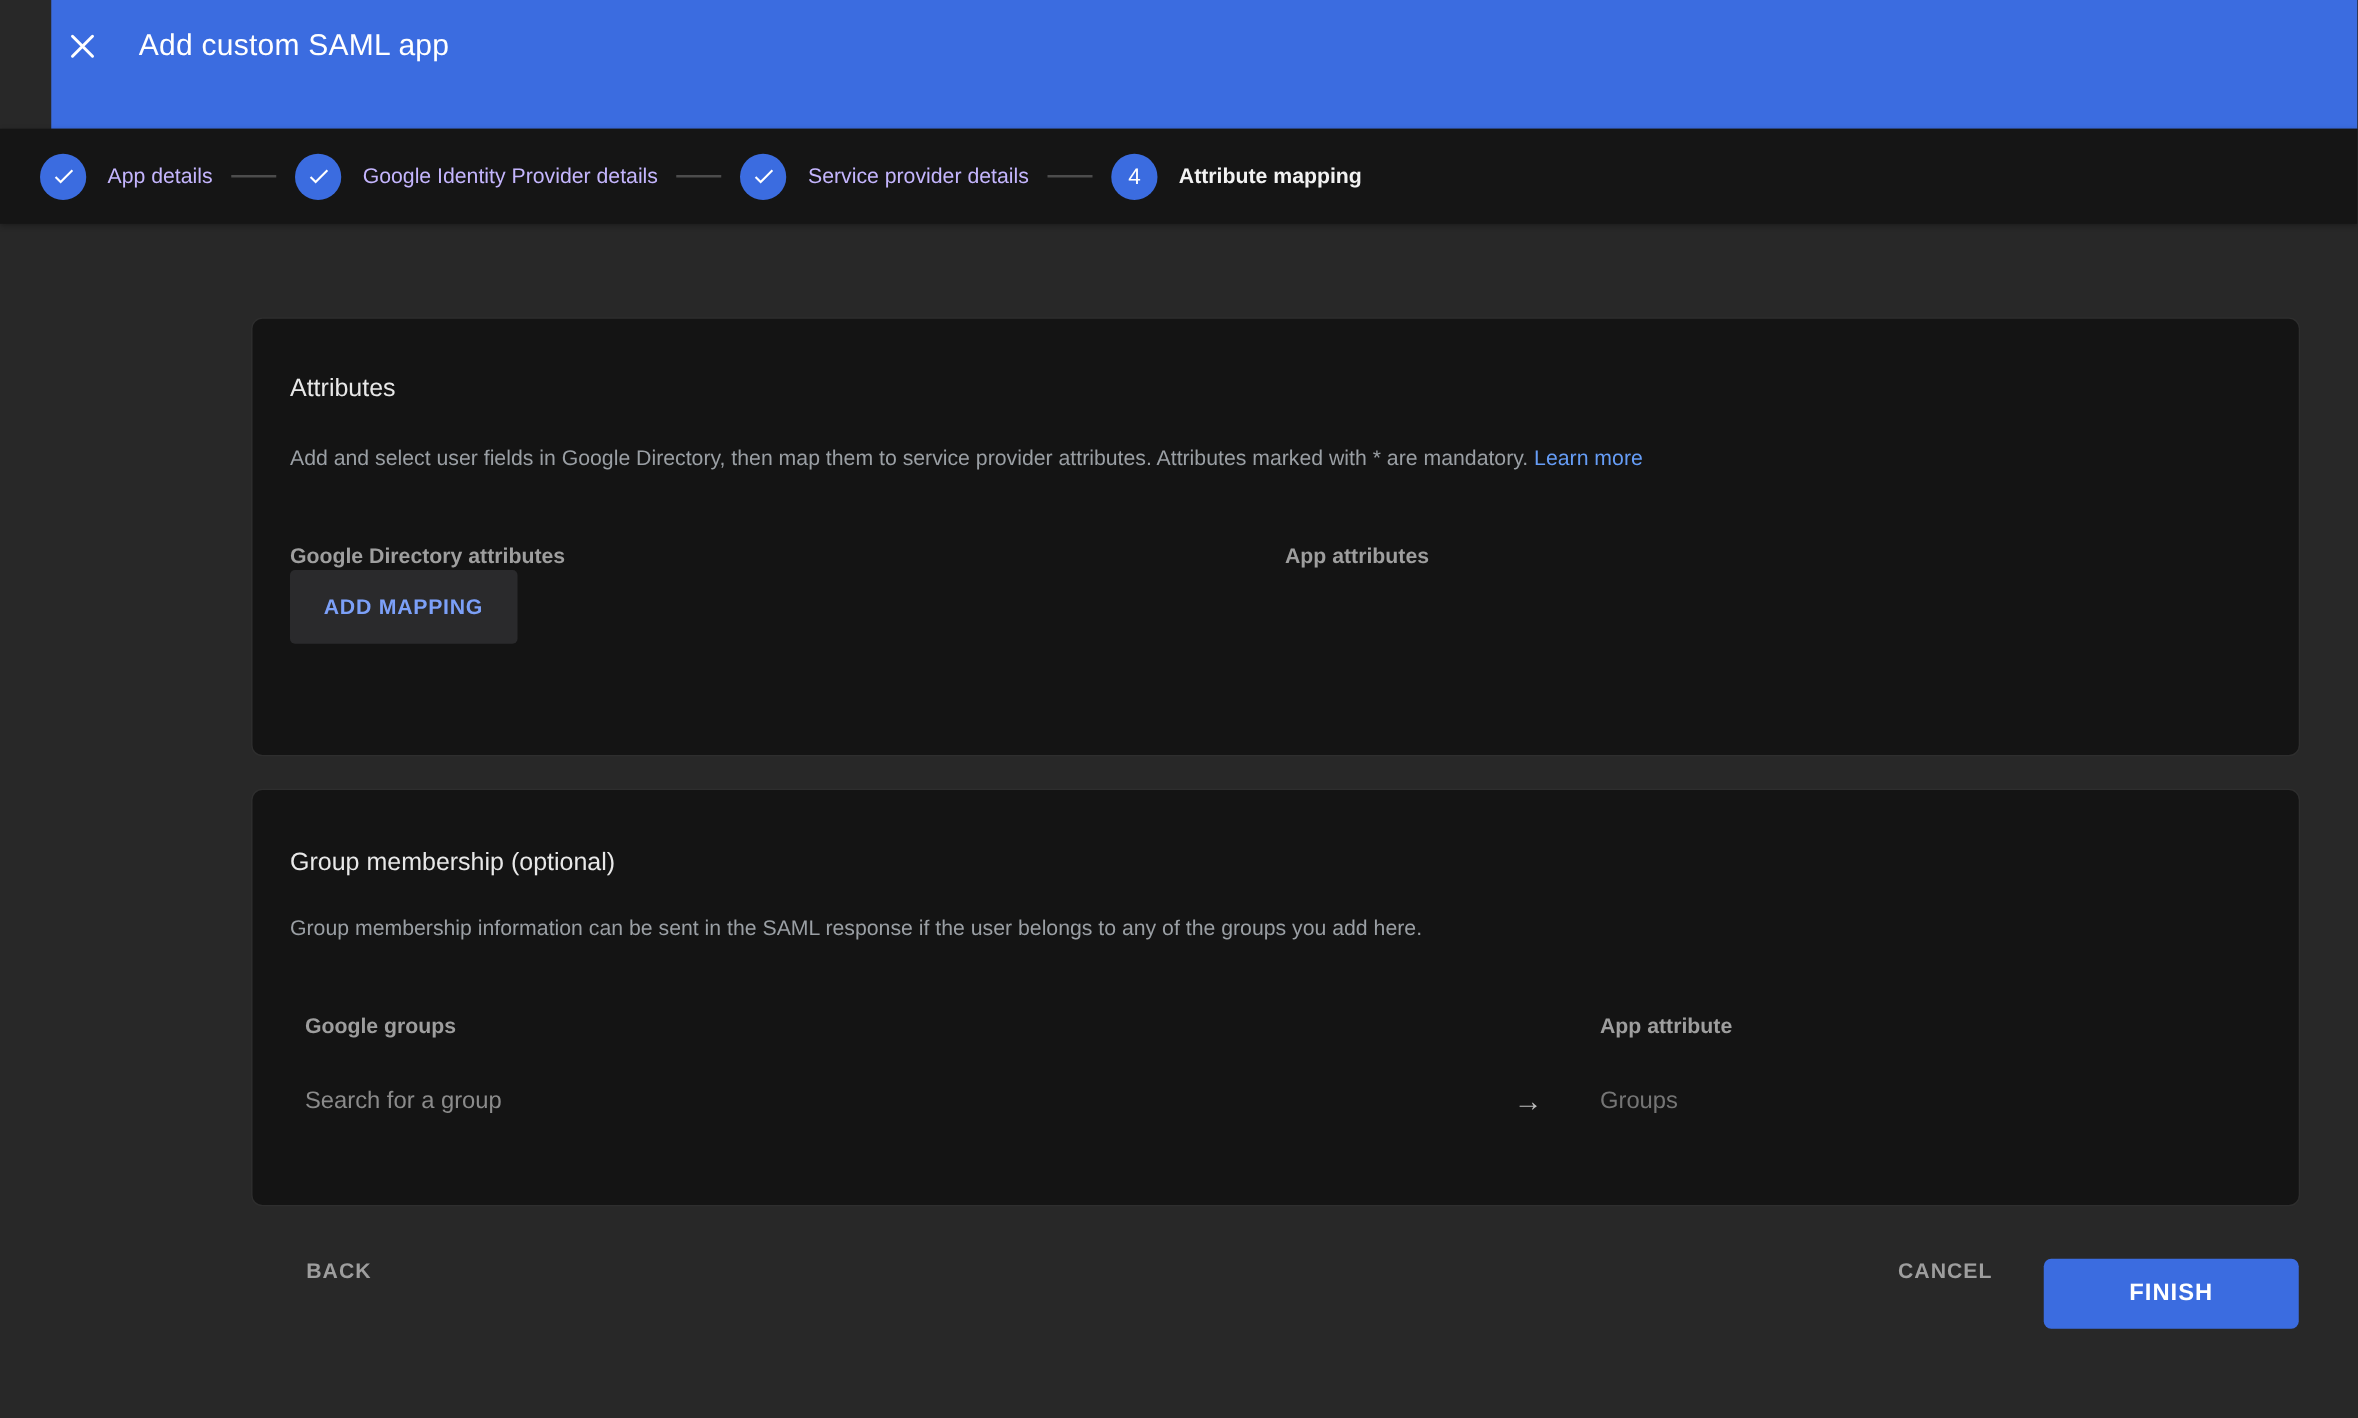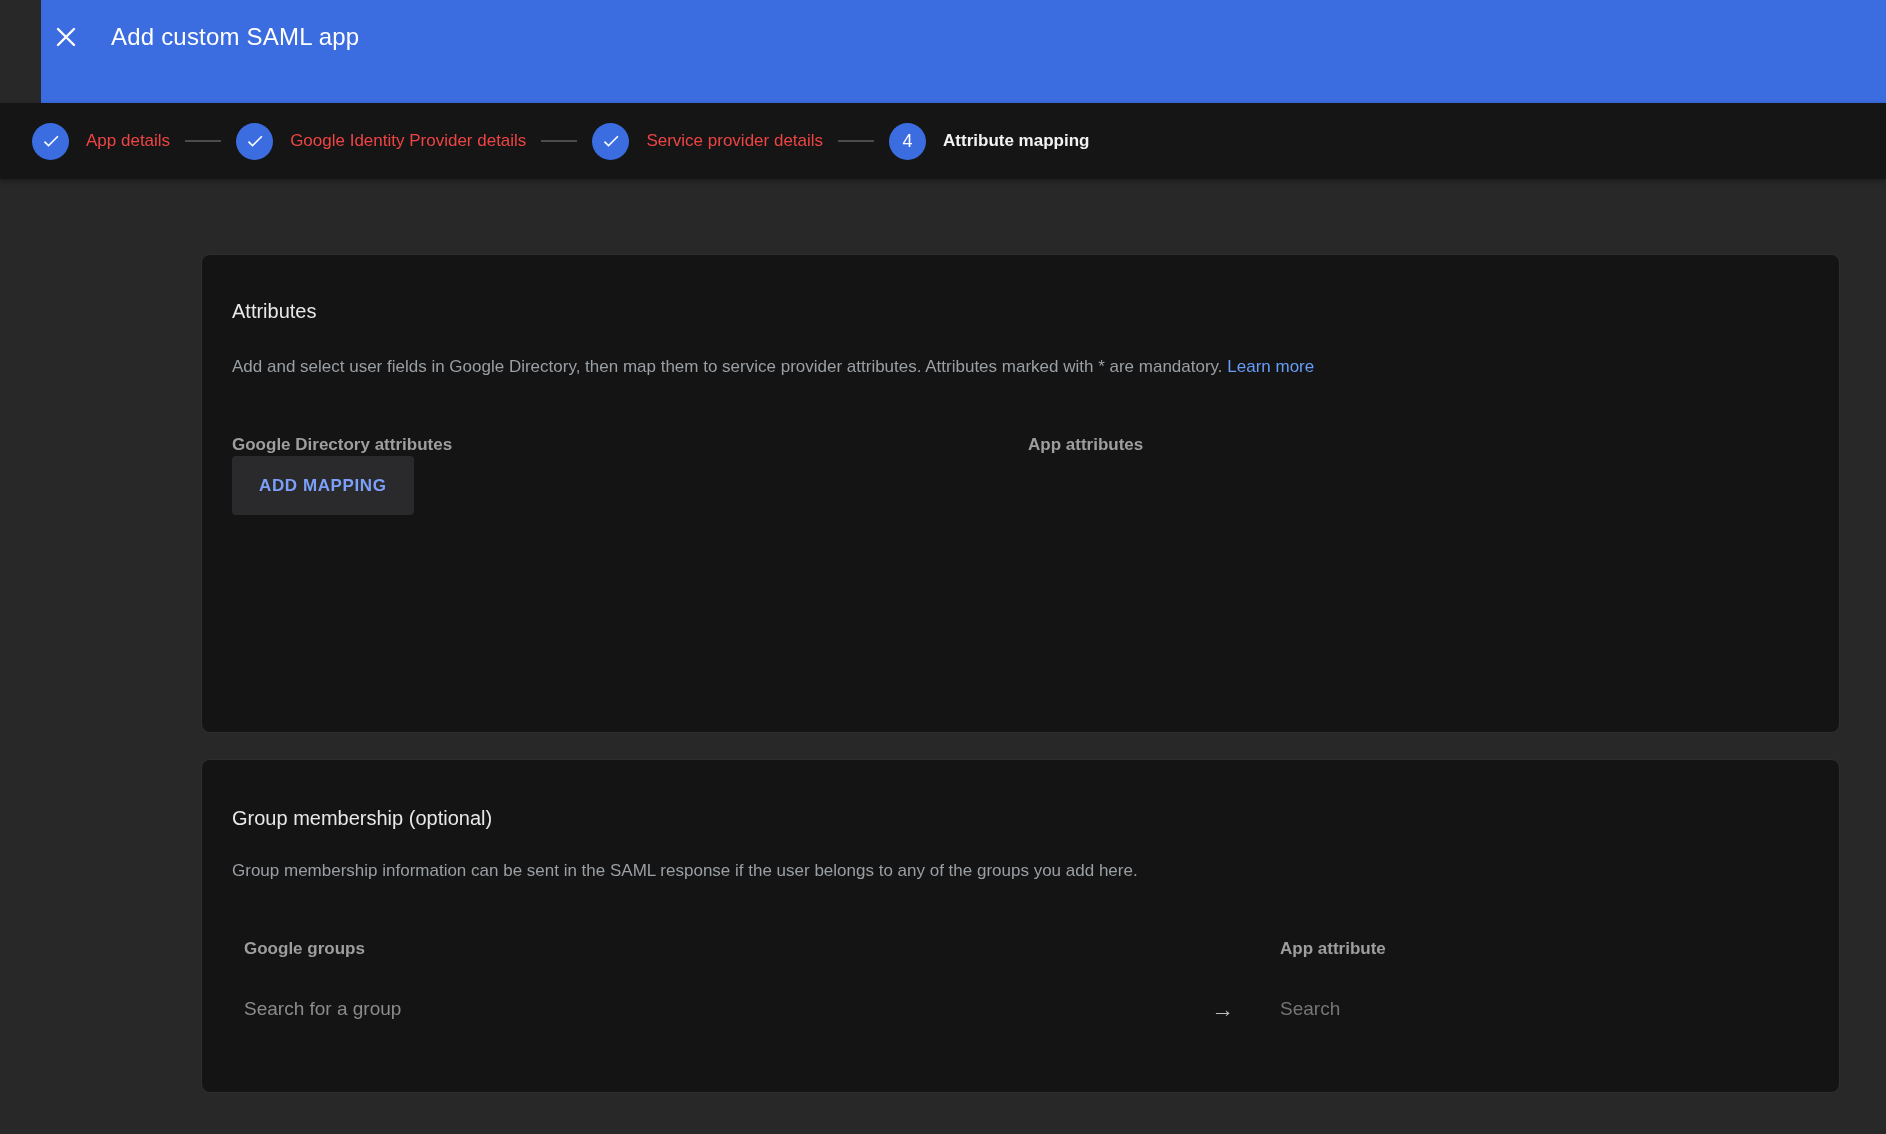--- a/index.html
+++ b/index.html
@@ -50,40 +50,40 @@
     width:37px; height:37px; border-radius:50%;
     background:#3b6ce0;
     display:flex; align-items:center; justify-content:center;
     flex:none;
     color:#fff;
     font-size:18px;
   }
   .step-label {
     margin-left:17px;
     font-size:17px;
-    color:#ef4444;
+    color:#c4b5fd;
     white-space:nowrap;
   }
   .step-label.clip { max-width:250px; overflow:hidden; }
   .step.active .step-label { font-weight:700; color:#f2f2f2; }
   .connector {
     width:36px; height:2px; background:#4c4c4c;
     margin:0 15px; flex:none;
   }
 
   
   .main { width:1637px; margin-left:202px; }
   .card {
     background:#141414;
     border-radius:8px;
     box-shadow:0 0 0 1px rgba(255,255,255,0.03);
     padding:0 30px;
     position:relative;
   }
-  .card-attributes { margin-top:76px; height:477px; padding-top:43px; }
+  .card-attributes { margin-top:76px; height:349px; padding-top:43px; }
   .card-groups     { margin-top:28px; height:332px; padding-top:45px; }
 
   .card-title {
     font-size:20px; font-weight:400;
     color:#e8e8e8; line-height:26px;
   }
   .card-desc {
     margin-top:31px;
     font-size:17px; line-height:24px;
     color:#9a9fa4;
@@ -230,21 +230,21 @@
     <section class="card card-groups">
       <h2 class="card-title">Group membership (optional)</h2>
       <p class="card-desc">Group membership information can be sent in the SAML response if the user belongs to any of the groups you add here.</p>
       <div class="cols2">
         <div class="col-head col-left">Google groups</div>
         <div class="col-head">App attribute</div>
       </div>
       <div class="values-row">
         <input class="group-search" type="text" placeholder="Search for a group" style="">
         <span class="arrow-cell">→</span>
-        <div class="groups-value">Search</div>
+        <div class="groups-value">Groups</div>
       </div>
     </section>
 
     <footer class="footer">
       <button class="text-btn back-btn">BACK</button>
       <div class="spacer"></div>
       <button class="text-btn cancel-btn">CANCEL</button>
       <button class="finish-btn">FINISH</button>
     </footer>
 

